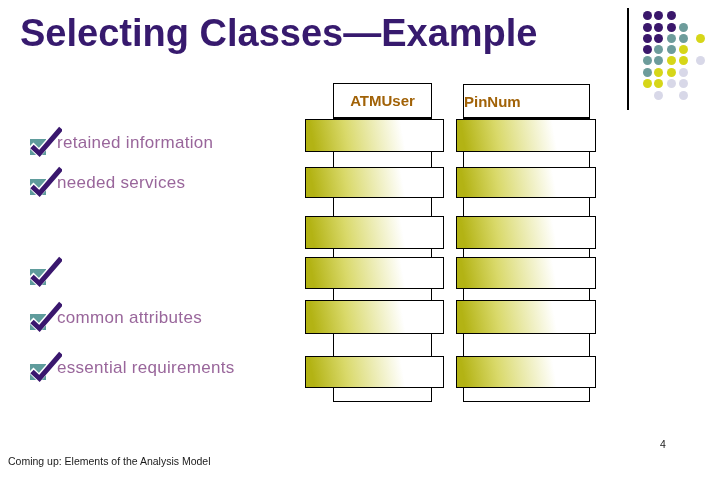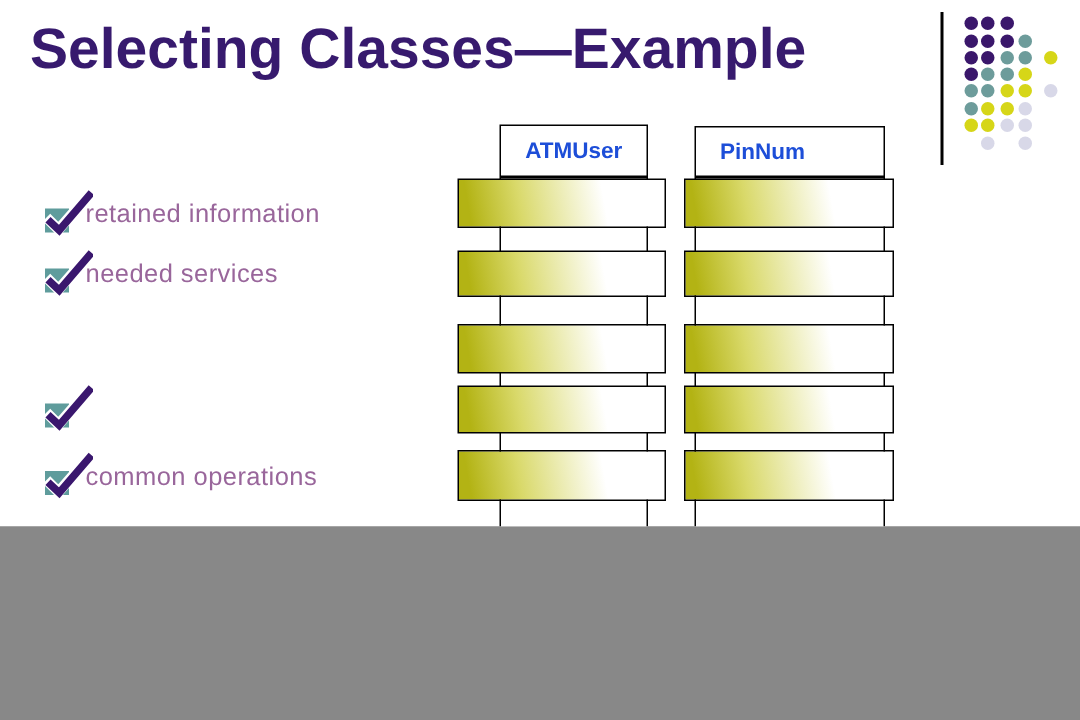--- a/index.html
+++ b/index.html
@@ -1,40 +1,40 @@
 <!DOCTYPE html>
 <html><head>
 <meta charset="utf-8">
 <style>
   html,body{margin:0;padding:0;background:#888;}
   .slide{
-    position:relative;width:720px;height:351px;background:#ffffff;
+    position:relative;width:720px;height:480px;background:#ffffff;
     font-family:"Liberation Sans",sans-serif;overflow:hidden;
   }
   .title{
     position:absolute;left:20px;top:12px;margin:0;
     font-size:38px;font-weight:bold;color:#371a6e;letter-spacing:0px;white-space:nowrap;
   }
   
   .vline{position:absolute;left:627px;top:8px;width:2px;height:102px;background:#000;}
   .dot{position:absolute;border-radius:50%;}
   
   .spine{position:absolute;background:#ffffff;border:1px solid #000;box-sizing:border-box;}
   .spine.left{left:333px;top:118px;width:99px;height:284px;}
   .spine.right{left:463px;top:118px;width:127px;height:284px;}
   .gbox{
     position:absolute;box-sizing:border-box;border:1px solid #000;
     background:linear-gradient(80deg,#b3b314 6%,#d9d96a 30%,#ffffff 70%);
   }
   .col-header{
     position:absolute;box-sizing:border-box;background:#ffffff;border:1px solid #000;
-    font-weight:bold;font-size:15px;color:#1d4ed8;display:flex;align-items:center;z-index:3;
+    font-weight:bold;font-size:15px;color:#a16207;display:flex;align-items:center;z-index:3;
   }
   .col-header.athd{left:333px;top:83px;width:99px;height:35px;justify-content:center;}
-  .col-header.pinhd{left:463px;top:84px;width:127px;height:34px;padding-left:16px;}
+  .col-header.pinhd{left:463px;top:84px;width:127px;height:34px;padding-left:0;}
   
   .item{position:absolute;left:28px;height:30px;display:flex;align-items:center;}
   .item svg{position:absolute;left:0;top:-2px;}
   .item-label{
     margin-left:29px;font-size:17px;color:#99669b;white-space:nowrap;letter-spacing:0.3px;
   }
   .footer{position:absolute;left:8px;top:455px;font-size:10.5px;color:#1a1a1a;}
   .page-num{position:absolute;left:660px;top:438px;font-size:10.5px;color:#1a1a1a;}
 </style>
 </head>
@@ -129,18 +129,27 @@
       <path d="M3 19 L11 27 L32 3" fill="none" stroke="#ffffff" stroke-width="7"></path>
       <path d="M4 20.5 L11.5 27.5 L33 2.5" fill="none" stroke="#3a176e" stroke-width="5"></path>
     </svg>
   </div>
   <div class="item" style="top:303px">
     <svg width="34" height="32" viewBox="0 0 34 32">
       <rect x="2" y="13" width="16" height="16" fill="#5f9c9c"></rect>
       <path d="M3 19 L11 27 L32 3" fill="none" stroke="#ffffff" stroke-width="7"></path>
       <path d="M4 20.5 L11.5 27.5 L33 2.5" fill="none" stroke="#3a176e" stroke-width="5"></path>
     </svg>
-    <span class="item-label">common operations</span>
+    <span class="item-label">common attributes</span>
+  </div>
+  <div class="item" style="top:353px">
+    <svg width="34" height="32" viewBox="0 0 34 32">
+      <rect x="2" y="13" width="16" height="16" fill="#5f9c9c"></rect>
+      <path d="M3 19 L11 27 L32 3" fill="none" stroke="#ffffff" stroke-width="7"></path>
+      <path d="M4 20.5 L11.5 27.5 L33 2.5" fill="none" stroke="#3a176e" stroke-width="5"></path>
+    </svg>
+    <span class="item-label">essential requirements</span>
   </div>
 
+  <div class="footer">Coming up: Elements of the Analysis Model</div>
   <div class="page-num">4</div>
 
 </div>
 
 </body></html>

